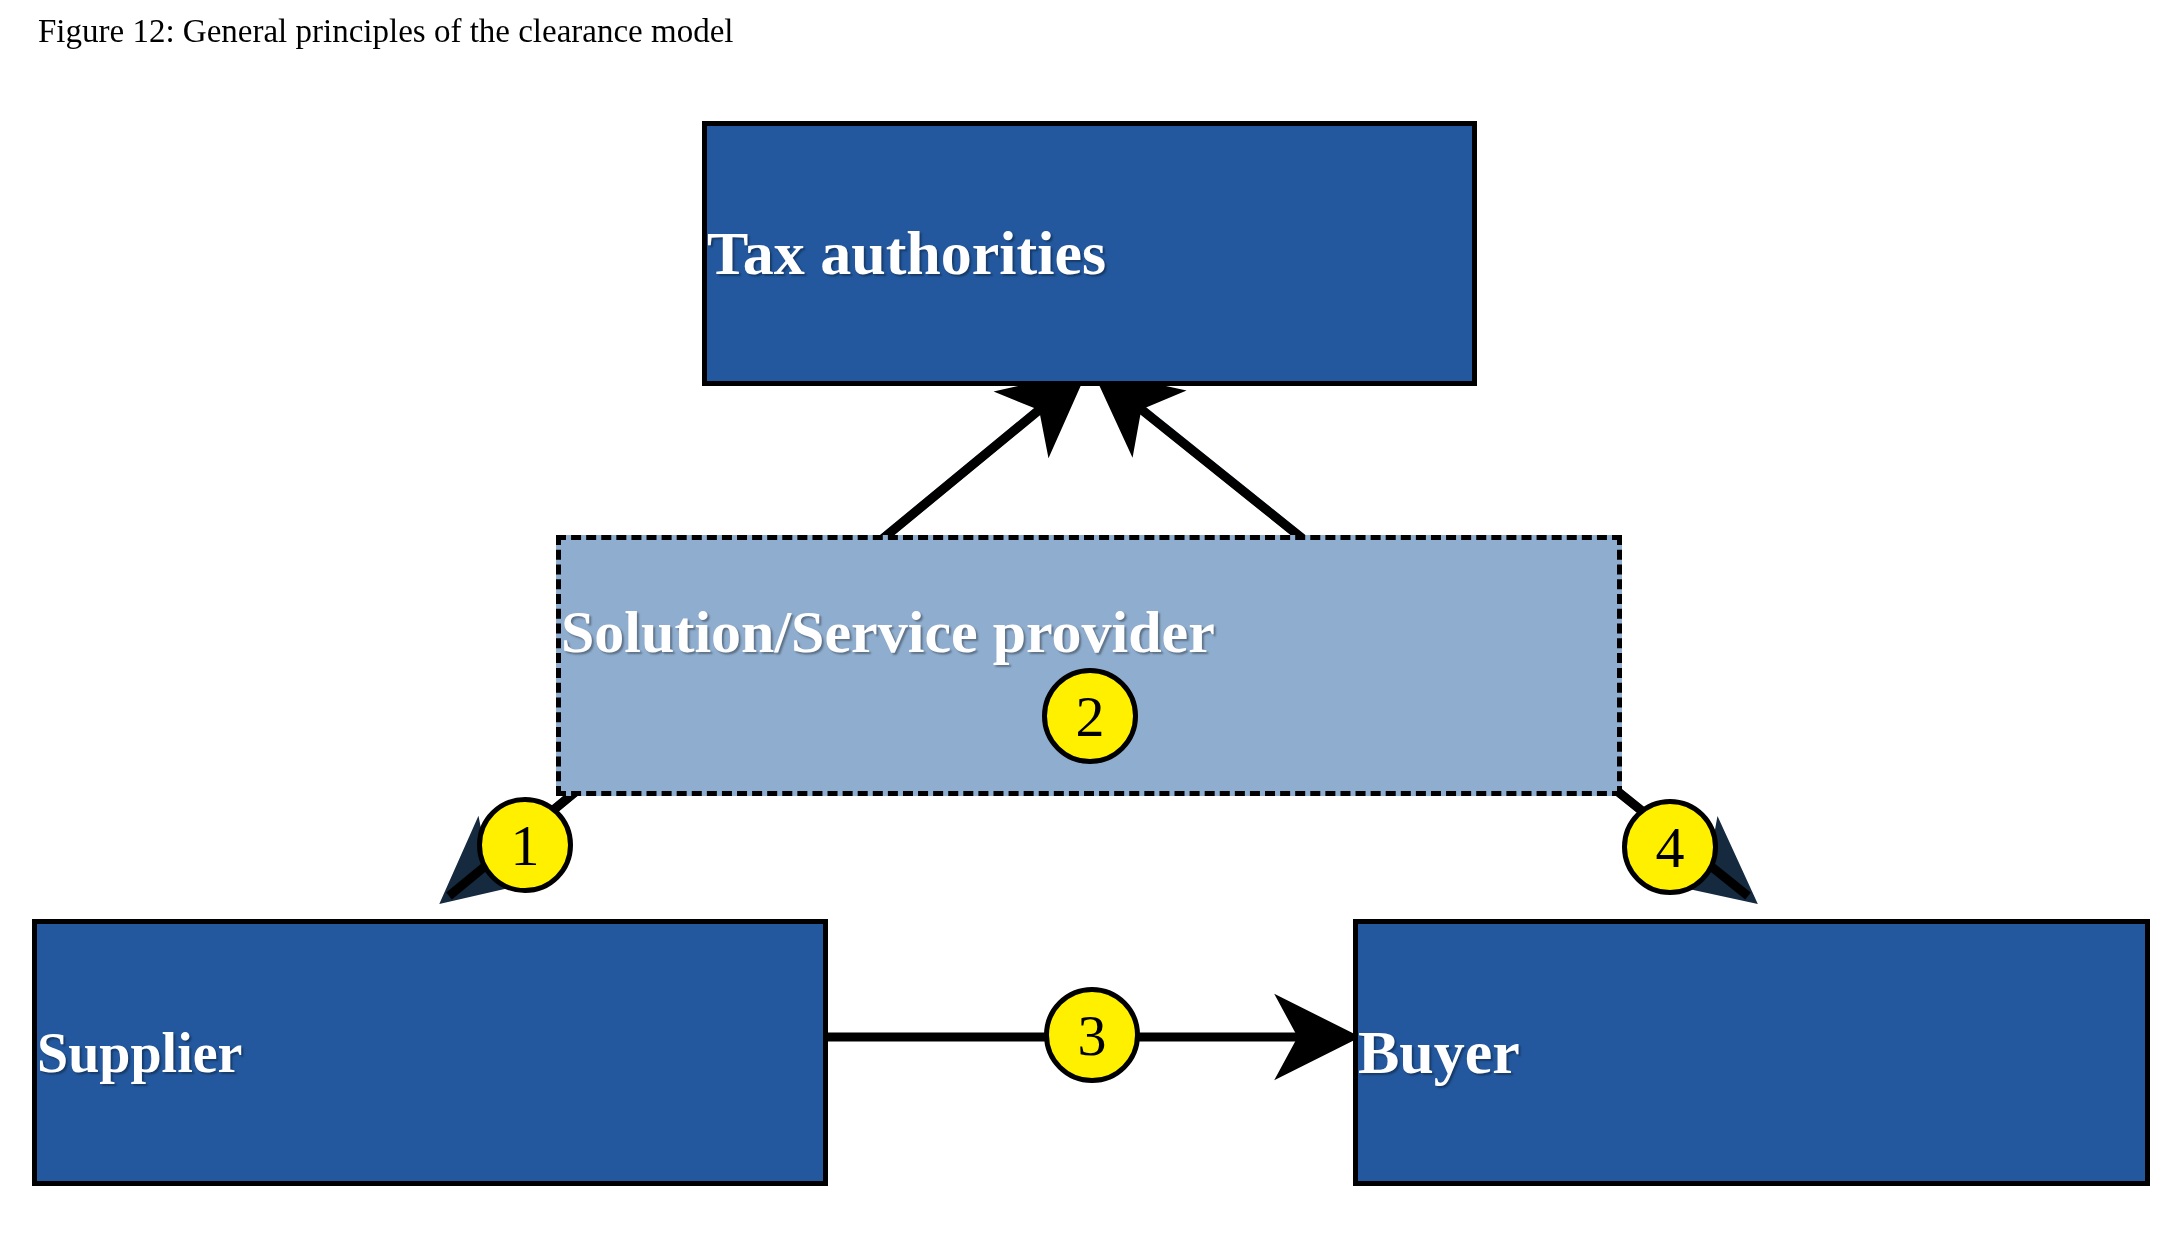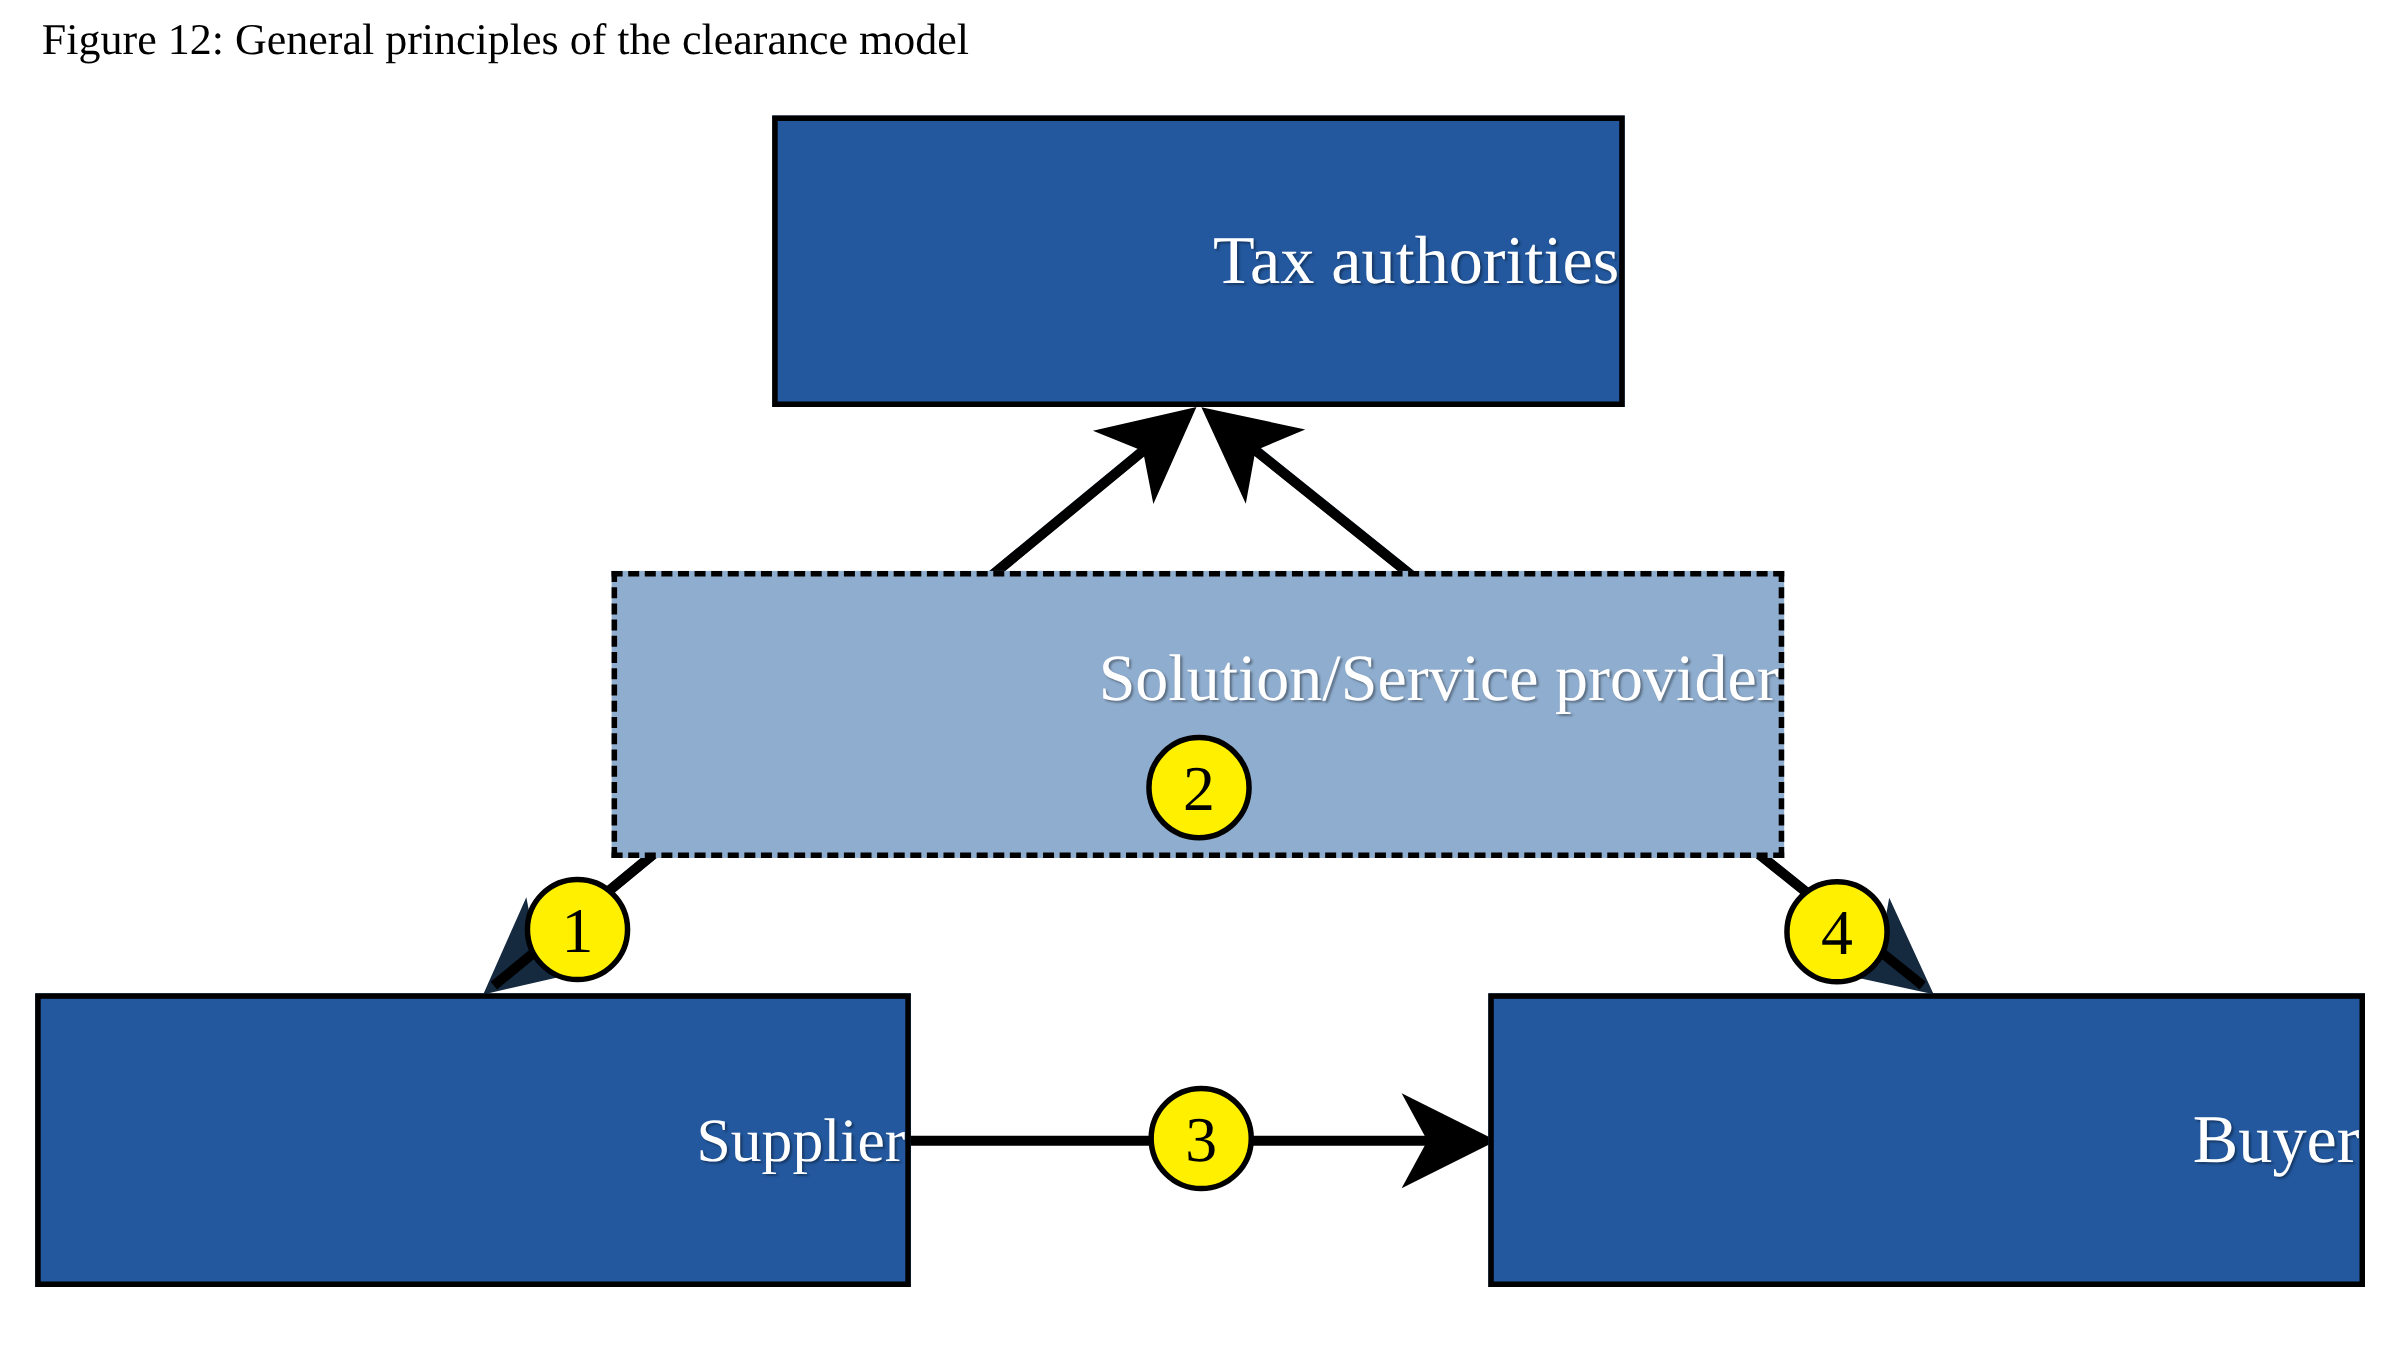--- a/index.html
+++ b/index.html
@@ -16,21 +16,21 @@
     height: 1236px;
     background: #ffffff;
     overflow: hidden;
   }
 
   
   #caption {
     position: absolute;
     left: 38px;
     top: 12px;
-    font-size: 40px;
+    font-size: 33px;
     line-height: 1.2;
     color: #000000;
     white-space: nowrap;
     font-family: "Liberation Serif", "DejaVu Serif", serif;
   }
 
   
   #connectors {
     position: absolute;
     left: 0;
@@ -38,25 +38,26 @@
     width: 2181px;
     height: 1236px;
   }
 
   
   .node {
     position: absolute;
     box-sizing: border-box;
     display: flex;
     align-items: center;
-    justify-content: flex-end;
+    justify-content: flex-start;
     color: #ffffff;
-    font-weight: normal;
+    font-weight: bold;
     font-family: "Liberation Serif", "DejaVu Serif", serif;
     text-align: center;
+    margin-top: 16px;
   }
   .node-solid {
     background: #23589E;
     border: 5px solid #000000;
   }
   .node-dashed {
     background: #8FADCE;
     border: 5px dashed #000000;
   }
 

